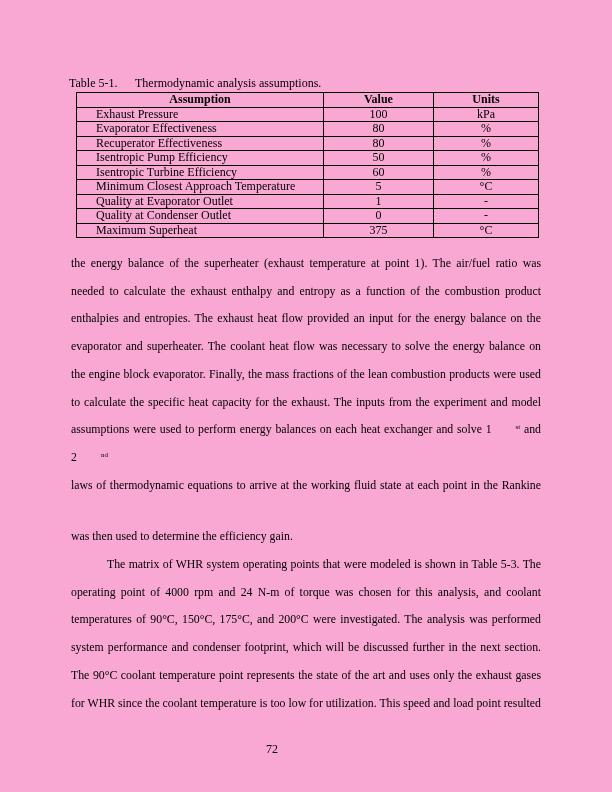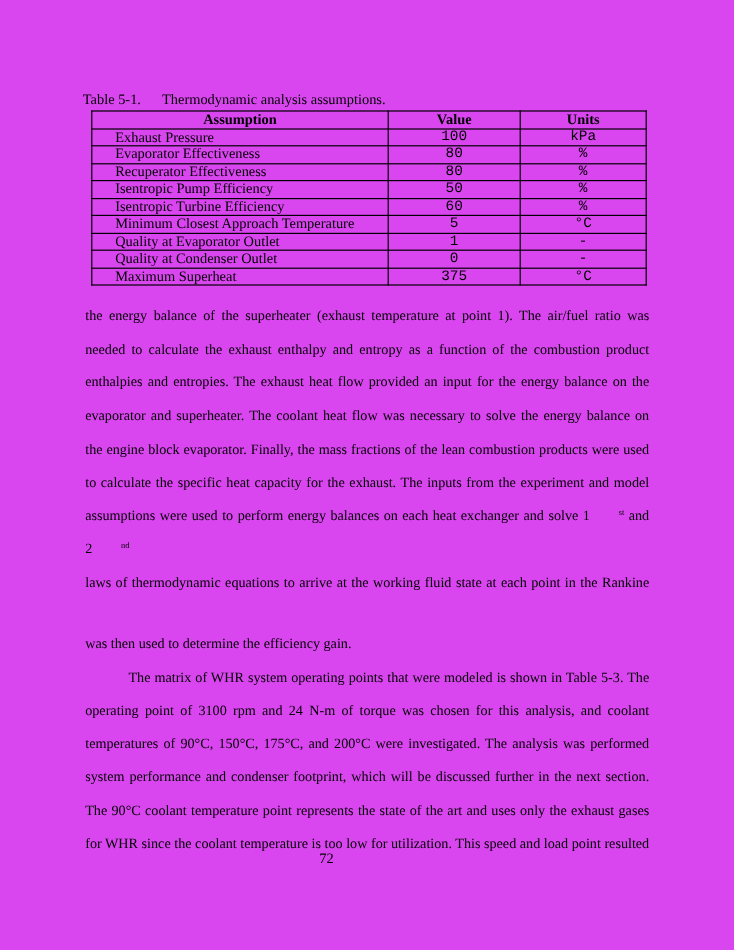--- a/index.html
+++ b/index.html
@@ -4,21 +4,21 @@
 <style>
   html, body {
     margin: 0;
     padding: 0;
     background: #ffffff;
   }
   .page {
     position: relative;
     width: 612px;
     height: 792px;
-    background: #d946ef;
+    background: #f9a8d4;
     color: #000000;
     font-family: "Liberation Serif", "DejaVu Serif", serif;
     overflow: hidden;
   }
   .caption {
     position: absolute;
     left: 69px;
     top: 76px;
     font-size: 12px;
     line-height: 14px;
@@ -53,21 +53,20 @@
     font-weight: bold;
     text-align: center;
   }
   table.assump td.c1 {
     text-align: left;
     padding-left: 19px;
   }
   table.assump td.c2,
   table.assump td.c3 {
     text-align: center;
-    font-family: Liberation Mono, monospace;
   }
   .bodytext {
     position: absolute;
     left: 71px;
     top: 250px;
     width: 470px;
     font-size: 11.8px;
   }
   .line {
     line-height: 27.7px;
@@ -85,21 +84,21 @@
     font-size: 7px;
     position: relative;
     top: -4px;
     vertical-align: baseline;
     line-height: 0;
     margin-left: 24px;
   }
   .pagenum {
     position: absolute;
     left: 0;
-    top: 708px;
+    top: 742px;
     width: 544px;
     text-align: center;
     font-size: 12px;
   }
 </style>
 </head>
 <body>
 
 <div class="page">
 
@@ -173,21 +172,21 @@
     <div class="line">the energy balance of the superheater (exhaust temperature at point 1). The air/fuel ratio was</div>
     <div class="line">needed to calculate the exhaust enthalpy and entropy as a function of the combustion product</div>
     <div class="line">enthalpies and entropies. The exhaust heat flow provided an input for the energy balance on the</div>
     <div class="line">evaporator and superheater. The coolant heat flow was necessary to solve the energy balance on</div>
     <div class="line">the engine block evaporator. Finally, the mass fractions of the lean combustion products were used</div>
     <div class="line">to calculate the specific heat capacity for the exhaust. The inputs from the experiment and model</div>
     <div class="line"><span>assumptions were used to perform energy balances on each heat exchanger and solve 1</span><sup>st</sup><span> and 2</span><sup>nd</sup></div>
     <div class="line">laws of thermodynamic equations to arrive at the working fluid state at each point in the Rankine</div>
     <div class="line lastline">was then used to determine the efficiency gain.</div>
     <div class="line indent">The matrix of WHR system operating points that were modeled is shown in Table 5-3. The</div>
-    <div class="line">operating point of 3100 rpm and 24 N-m of torque was chosen for this analysis, and coolant</div>
+    <div class="line">operating point of 4000 rpm and 24 N-m of torque was chosen for this analysis, and coolant</div>
     <div class="line">temperatures of 90°C, 150°C, 175°C, and 200°C were investigated. The analysis was performed</div>
     <div class="line">system performance and condenser footprint, which will be discussed further in the next section.</div>
     <div class="line">The 90°C coolant temperature point represents the state of the art and uses only the exhaust gases</div>
     <div class="line">for WHR since the coolant temperature is too low for utilization. This speed and load point resulted</div>
   </div>
 
   <div class="pagenum">72</div>
 
 </div>
 

